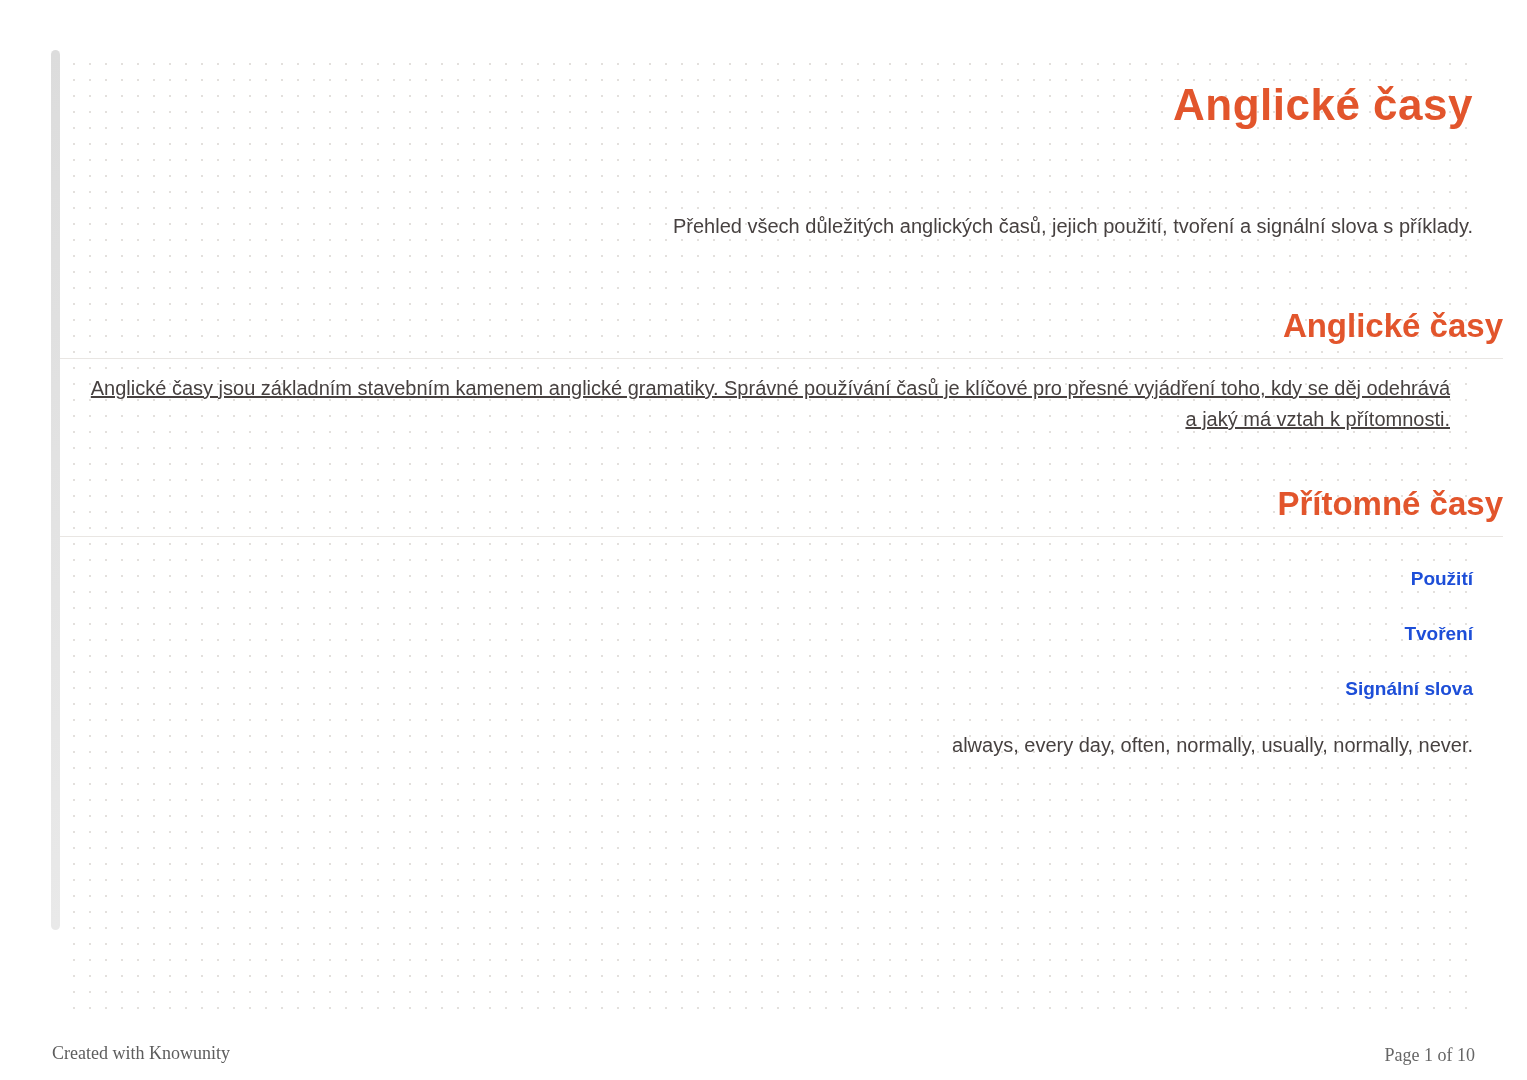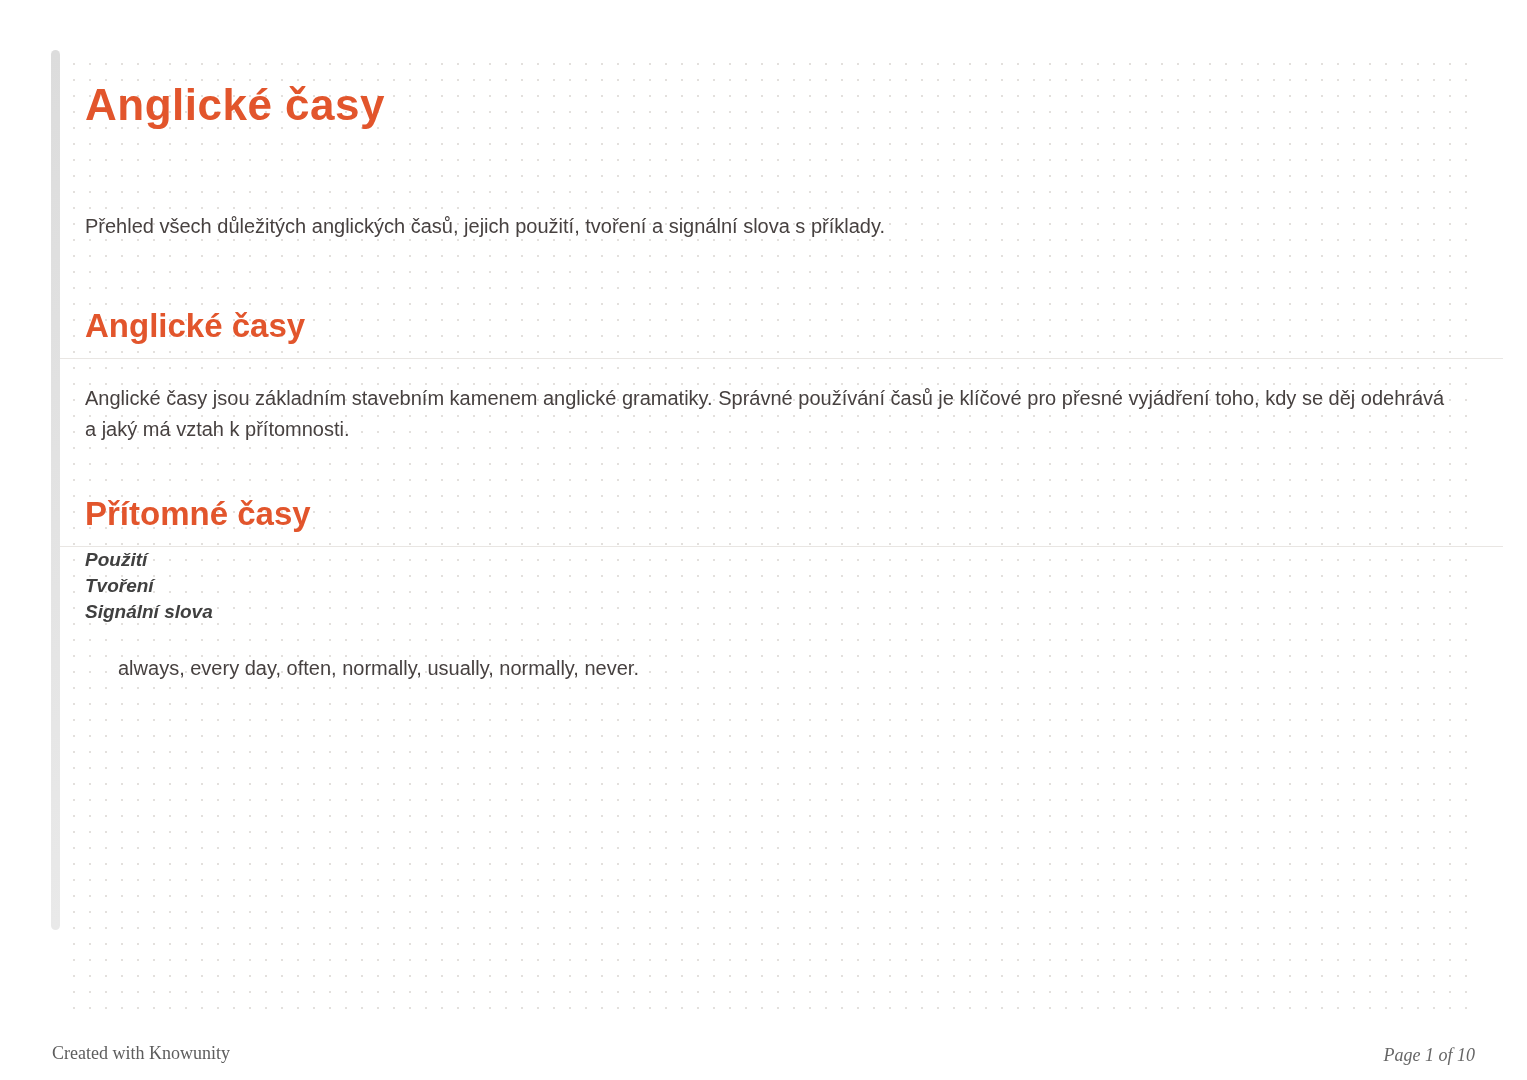--- a/index.html
+++ b/index.html
@@ -6,21 +6,21 @@
   html, body {
     width: 1527px; height: 1080px;
     background: #ffffff;
     font-family: "Liberation Sans", sans-serif;
     overflow: hidden;
     position: relative;
   }
   .page {
     position: absolute;
     left: 0; top: 0;
-    width: 1527px; height: 1080px;
+    width: 1527px; height: 1080px; text-align: right;
   }
   
   .dot-area {
     position: absolute;
     left: 60px; top: 50px;
     width: 1413px; height: 968px;
     background-color: #ffffff;
     background-image: radial-gradient(circle, #e3e0dd 1.3px, rgba(0,0,0,0) 1.4px);
     background-size: 16px 16px;
     background-position: 6px 6px;
@@ -60,38 +60,39 @@
     font-weight: 700;
     color: #e2552c;
     padding-bottom: 12px;
     border-bottom: 1px solid #e9e6e3;
     margin-left: -25px;
     padding-left: 25px;
     margin-right: -30px;
   }
   .content h2.second { margin-top: 48px; }
   .content p.body {
-    margin-top: 24px;
+    margin-top: 14px;
     font-size: 20px;
     line-height: 31px;
     max-width: 1365px;
+    text-decoration: underline;
   }
   .content h3 {
     margin-top: 28px;
     font-size: 27px;
     line-height: 35px;
     font-weight: 700;
     color: #e2552c;
   }
   .content h4 {
+    margin-top: 29px;
     font-size: 19px;
     line-height: 26px;
     font-weight: 700;
-    color: #404040;
-    font-style: italic;
+    color: #1d4ed8;
   }
   .content p.indent {
     margin-top: 28px;
     margin-left: 33px;
     font-size: 20px;
     line-height: 31px;
   }
   .footer-left {
     position: absolute;
     left: 52px; bottom: 16px;
@@ -99,21 +100,20 @@
     font-weight: 400;
     font-size: 18px;
     color: #5d5d5d;
   }
   .footer-right {
     position: absolute;
     right: 52px; bottom: 14px;
     font-family: "Liberation Serif", serif;
     font-size: 18px;
     color: #666666;
-    font-style: italic;
   }
 </style>
 </head>
 <body>
 
 <div class="page">
   <div class="dot-area"></div>
   <div class="scrollbar"></div>
 
   <div class="content">

